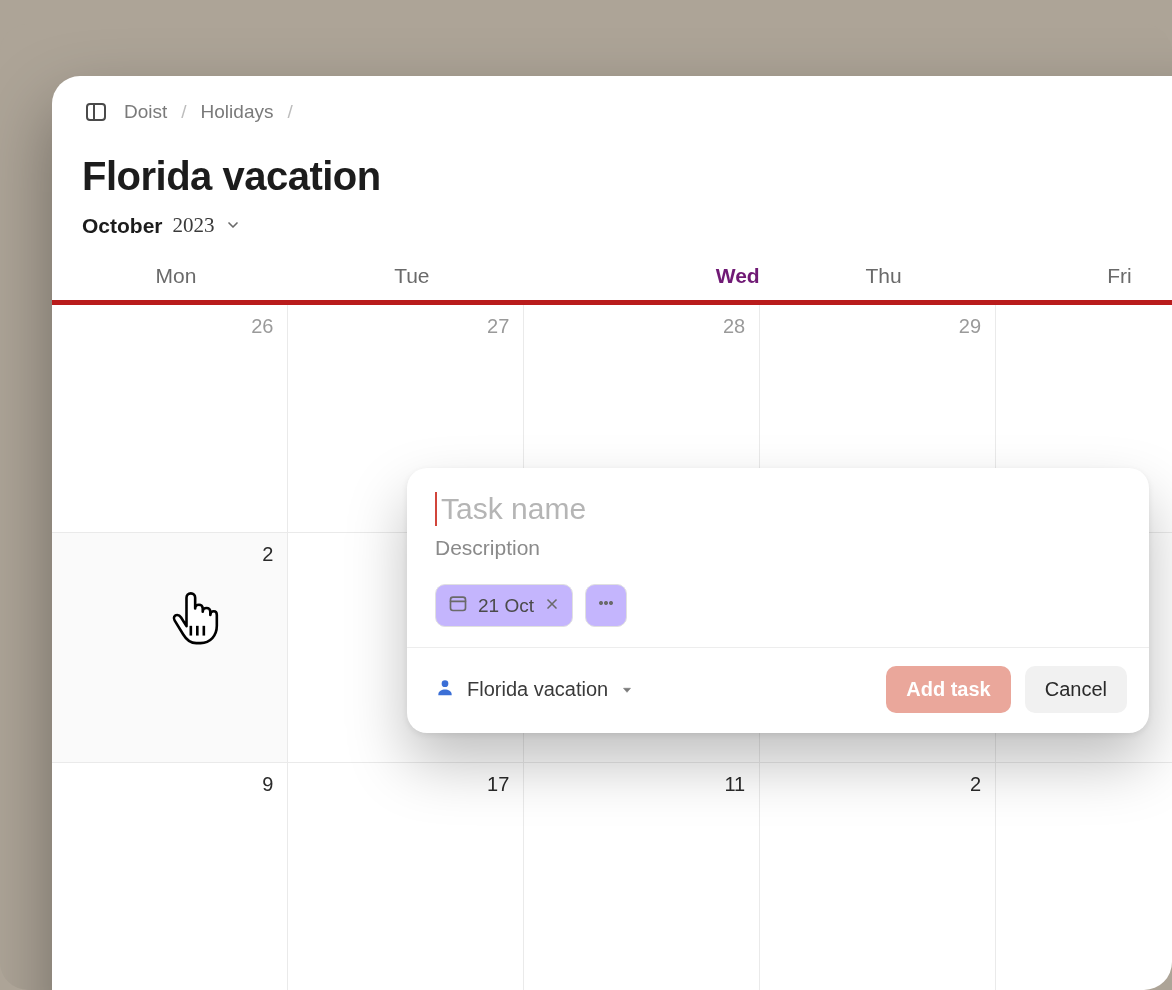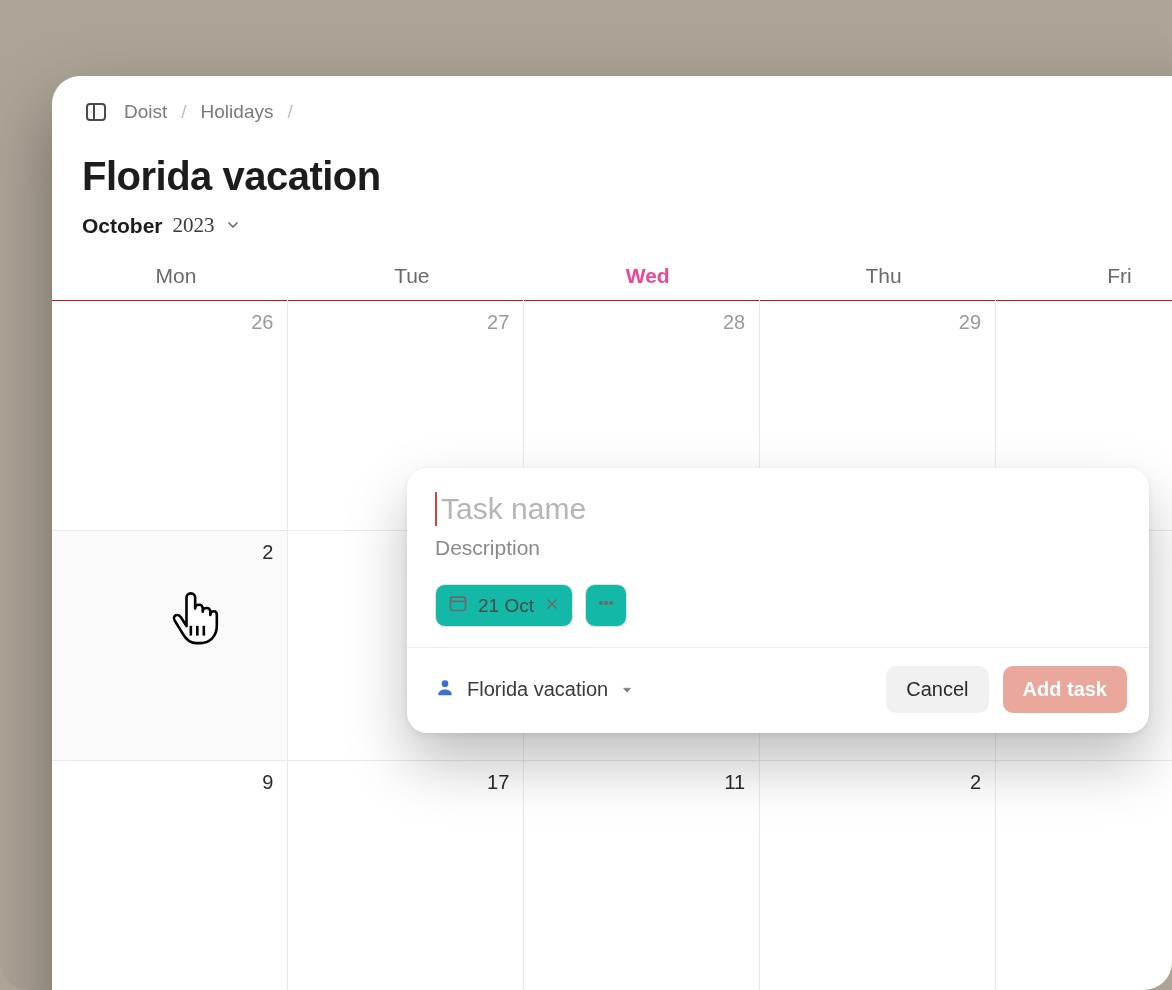--- a/index.html
+++ b/index.html
@@ -71,37 +71,37 @@
     border-collapse: collapse;
     table-layout: fixed;
   }
   .cal th {
     font-weight: 400;
     font-size: 21px;
     color: #6a6a6a;
     padding: 10px 0 12px 12px;
     border: none;
   }
-  .cal th.today { font-weight: 700; color: #ec4899; }
+  .cal th.today { font-weight: 700; color: #701a75; text-align: right; }
   .cal td {
     border: 1px solid #eaeaea;
     height: 230px;
     vertical-align: top;
     position: relative;
   }
   .cal td .daynum {
     position: absolute;
     top: 10px; right: 14px;
     font-size: 20px;
     color: #9a9a9a;
   }
   .cal td.inmonth .daynum { color: #2a2a2a; }
   .cal td.highlight { background: #fafafa; }
   .cal tr.headrow th { border: none; }
-  .cal tr.firstrow td { border-top: 1px solid #b91c1c; text-align: center; }
+  .cal tr.firstrow td { border-top: 5px solid #b91c1c; text-align: center; }
   
   .cal td:first-child { border-left: none; }
   
   .cursor-hand {
     position: absolute;
     left: 167px;
     top: 565px;
     width: 52px; height: 56px;
     pointer-events: none;
   }
@@ -140,21 +140,21 @@
   }
   .chip {
     display: inline-flex;
     align-items: center;
     gap: 10px;
     border: 1px solid #e0e0e0;
     border-radius: 10px;
     padding: 8px 12px;
     font-size: 19px;
     color: #4a4a4a;
-    background: #14b8a6;
+    background: #c4b5fd;
     cursor: pointer;
   }
   .chip svg { width: 20px; height: 20px; stroke: #6a6a6a; }
   .chip .xicon svg { width: 16px; height: 16px; }
   .chip.small { padding: 8px 10px; }
   .modal-sep { height: 1px; background: #ededed; }
   .modal-footer {
     display: flex;
     align-items: center;
     justify-content: space-between;
@@ -325,22 +325,22 @@
               <path d="M4 21c0-4 4-6 8-6s8 2 8 6v1H4z"></path>
             </svg>
           </span>
           <span>Florida vacation</span>
           <svg class="caret-down" viewBox="0 0 24 24">
             <polygon points="6,9 18,9 12,16"></polygon>
           </svg>
         </span>
 
         <div class="footer-actions">
+          <button class="btn btn-primary">Add task</button>
           <button class="btn btn-cancel">Cancel</button>
-          <button class="btn btn-primary">Add task</button>
         </div>
       </div>
     </div>
 
   </div>
 
   <div class="cursor-hand">
     <svg viewBox="0 0 48 52" fill="#ffffff" stroke="#000000" stroke-width="2.4" stroke-linejoin="round">
       <path d="M18 24 V8 c0-2 1.5-4 4-4 s4 2 4 4 v10 c0-2 1.5-3.5 3.5-3.5 S33 16 33 18 v3 c0-2 1.5-3.5 3.5-3.5 S40 19 40 21 v3 c0-2 1.4-3.4 3.2-3.4 S46 22 46 24 v10 c0 9-6 16-15 16 h-4 c-6 0-9-3-12-8 l-8-13 c-1.6-2.6 0-5 2.4-5 1.4 0 2.6 .7 3.6 2.3 l5 8 z"></path>
       <line x1="22" y1="34" x2="22" y2="43"></line>

